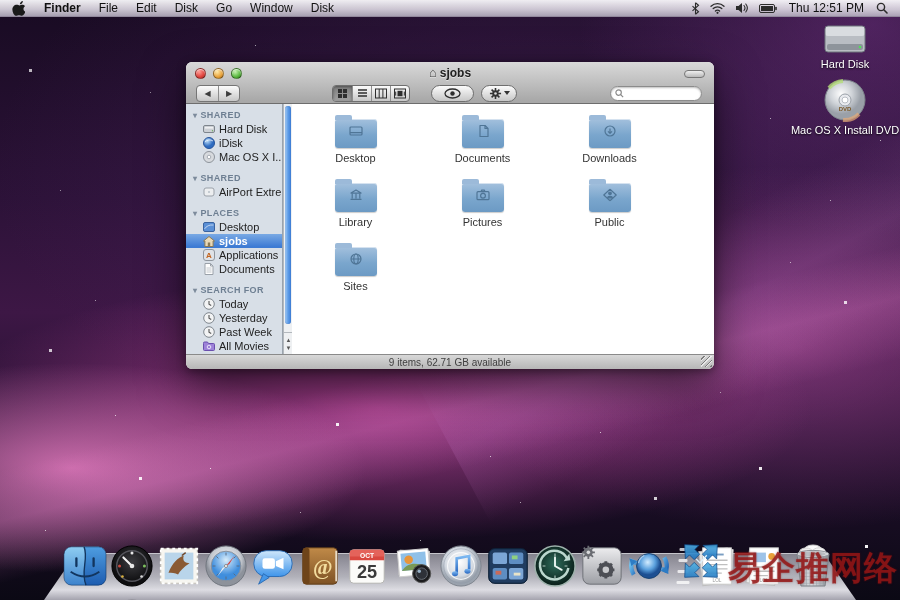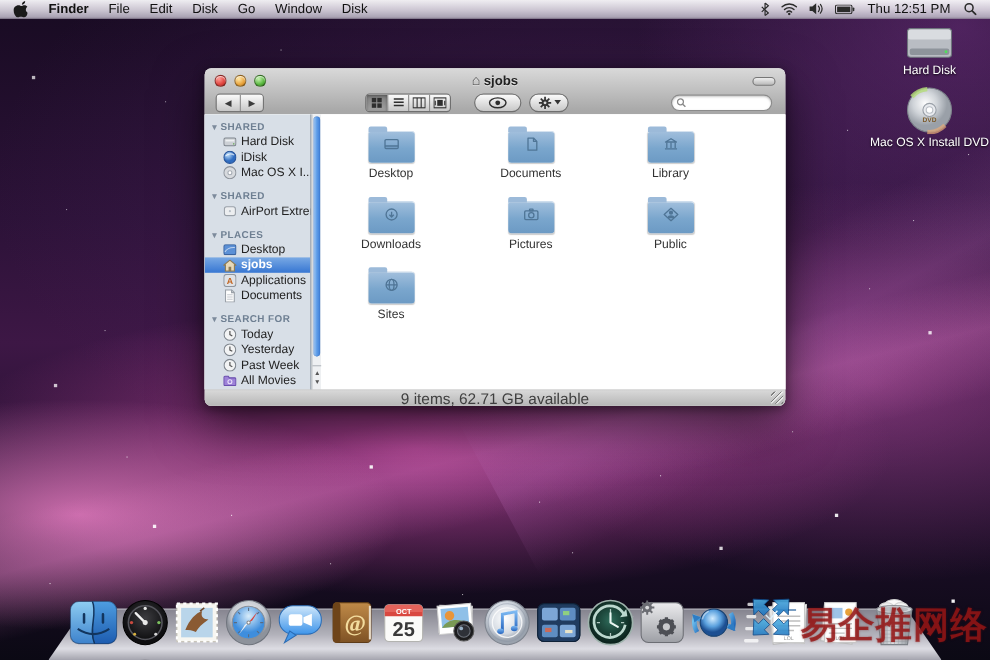--- a/index.html
+++ b/index.html
@@ -113,21 +113,21 @@
   .folder-body { position:relative; width:42px; height:29px; border-radius:2px 3px 3px 3px;
     background:linear-gradient(180deg,#a3c0dd,#7aa6cd 55%,#6c9ac4);
     box-shadow:inset 0 1px 0 rgba(255,255,255,.55), 0 1px 1px rgba(0,0,0,.2); }
   .folder-body::before { content:""; position:absolute; top:-4px; left:0; width:17px; height:5px;
     border-radius:2px 2px 0 0; background:#9cbad9; }
   .folder-emblem { position:absolute; left:50%; top:54%; transform:translate(-50%,-50%); }
   .flabel { margin-top:4px; font-size:11px; color:#333; }
 
   #statusbar { position:absolute; bottom:0; left:0; right:0; height:15px; border-radius:0 0 6px 6px;
     background:linear-gradient(180deg,#d8d8d8,#b6b6b6); border-top:1px solid #8a8a8a;
-    display:flex; align-items:center; justify-content:center; font-size:14px; color:#3f3f3f; }
+    display:flex; align-items:center; justify-content:center; font-size:10px; color:#3f3f3f; }
   #resize-grip { position:absolute; right:2px; bottom:2px; width:11px; height:11px;
     background:repeating-linear-gradient(135deg, transparent 0 2px, rgba(90,90,90,.7) 2px 3px, rgba(255,255,255,.6) 3px 4px); }
 
   
   #dock { position:absolute; left:0; bottom:0; width:900px; height:60px; z-index:20; }
   #dock-shelf { position:absolute; bottom:0; left:44px; width:812px; height:47px;
     clip-path:polygon(4% 0, 96% 0, 100% 100%, 0 100%);
     background:linear-gradient(180deg, rgba(148,148,158,.88), rgba(196,196,204,.9) 50%, rgba(232,232,238,.95) 78%, rgba(172,172,182,.95));
     border-top:1px solid rgba(255,255,255,.35); }
   #dock-row { position:absolute; bottom:12px; left:50%; transform:translateX(-50%);
@@ -480,38 +480,38 @@
                   </g>
                 </svg>
               </div>
               <div class="flabel">Documents</div>
             </div>
             <div class="fcell">
               <div class="folder-art">
                 <div class="folder-body"></div>
                 <svg class="folder-emblem" width="18" height="13" viewBox="0 0 18 13">
                   <g fill="none" stroke="#4f7596" stroke-width="1.2" stroke-linejoin="round">
+                    <circle cx="9" cy="6.5" r="5"></circle>
+                    <path d="M9 4v4.5M7 6.8l2 2 2-2"></path>
+                  </g>
+                </svg>
+              </div>
+              <div class="flabel">Downloads</div>
+            </div>
+            <div class="fcell">
+              <div class="folder-art">
+                <div class="folder-body"></div>
+                <svg class="folder-emblem" width="18" height="13" viewBox="0 0 18 13">
+                  <g fill="none" stroke="#4f7596" stroke-width="1.2" stroke-linejoin="round">
                     <path d="M4 4.6l5-3 5 3z"></path>
                     <path d="M5.2 5v5M9 5v5M12.8 5v5M3.5 10.8h11"></path>
                   </g>
                 </svg>
               </div>
               <div class="flabel">Library</div>
-            </div>
-            <div class="fcell">
-              <div class="folder-art">
-                <div class="folder-body"></div>
-                <svg class="folder-emblem" width="18" height="13" viewBox="0 0 18 13">
-                  <g fill="none" stroke="#4f7596" stroke-width="1.2" stroke-linejoin="round">
-                    <circle cx="9" cy="6.5" r="5"></circle>
-                    <path d="M9 4v4.5M7 6.8l2 2 2-2"></path>
-                  </g>
-                </svg>
-              </div>
-              <div class="flabel">Downloads</div>
             </div>
             <div class="fcell">
               <div class="folder-art">
                 <div class="folder-body"></div>
                 <svg class="folder-emblem" width="18" height="13" viewBox="0 0 18 13">
                   <g fill="none" stroke="#4f7596" stroke-width="1.2" stroke-linejoin="round">
                     <rect x="3" y="3.2" width="12" height="8" rx="1"></rect>
                     <circle cx="9" cy="7.2" r="2.4"></circle>
                     <rect x="7.4" y="1.6" width="3.2" height="1.6" rx="0.5"></rect>
                   </g>

